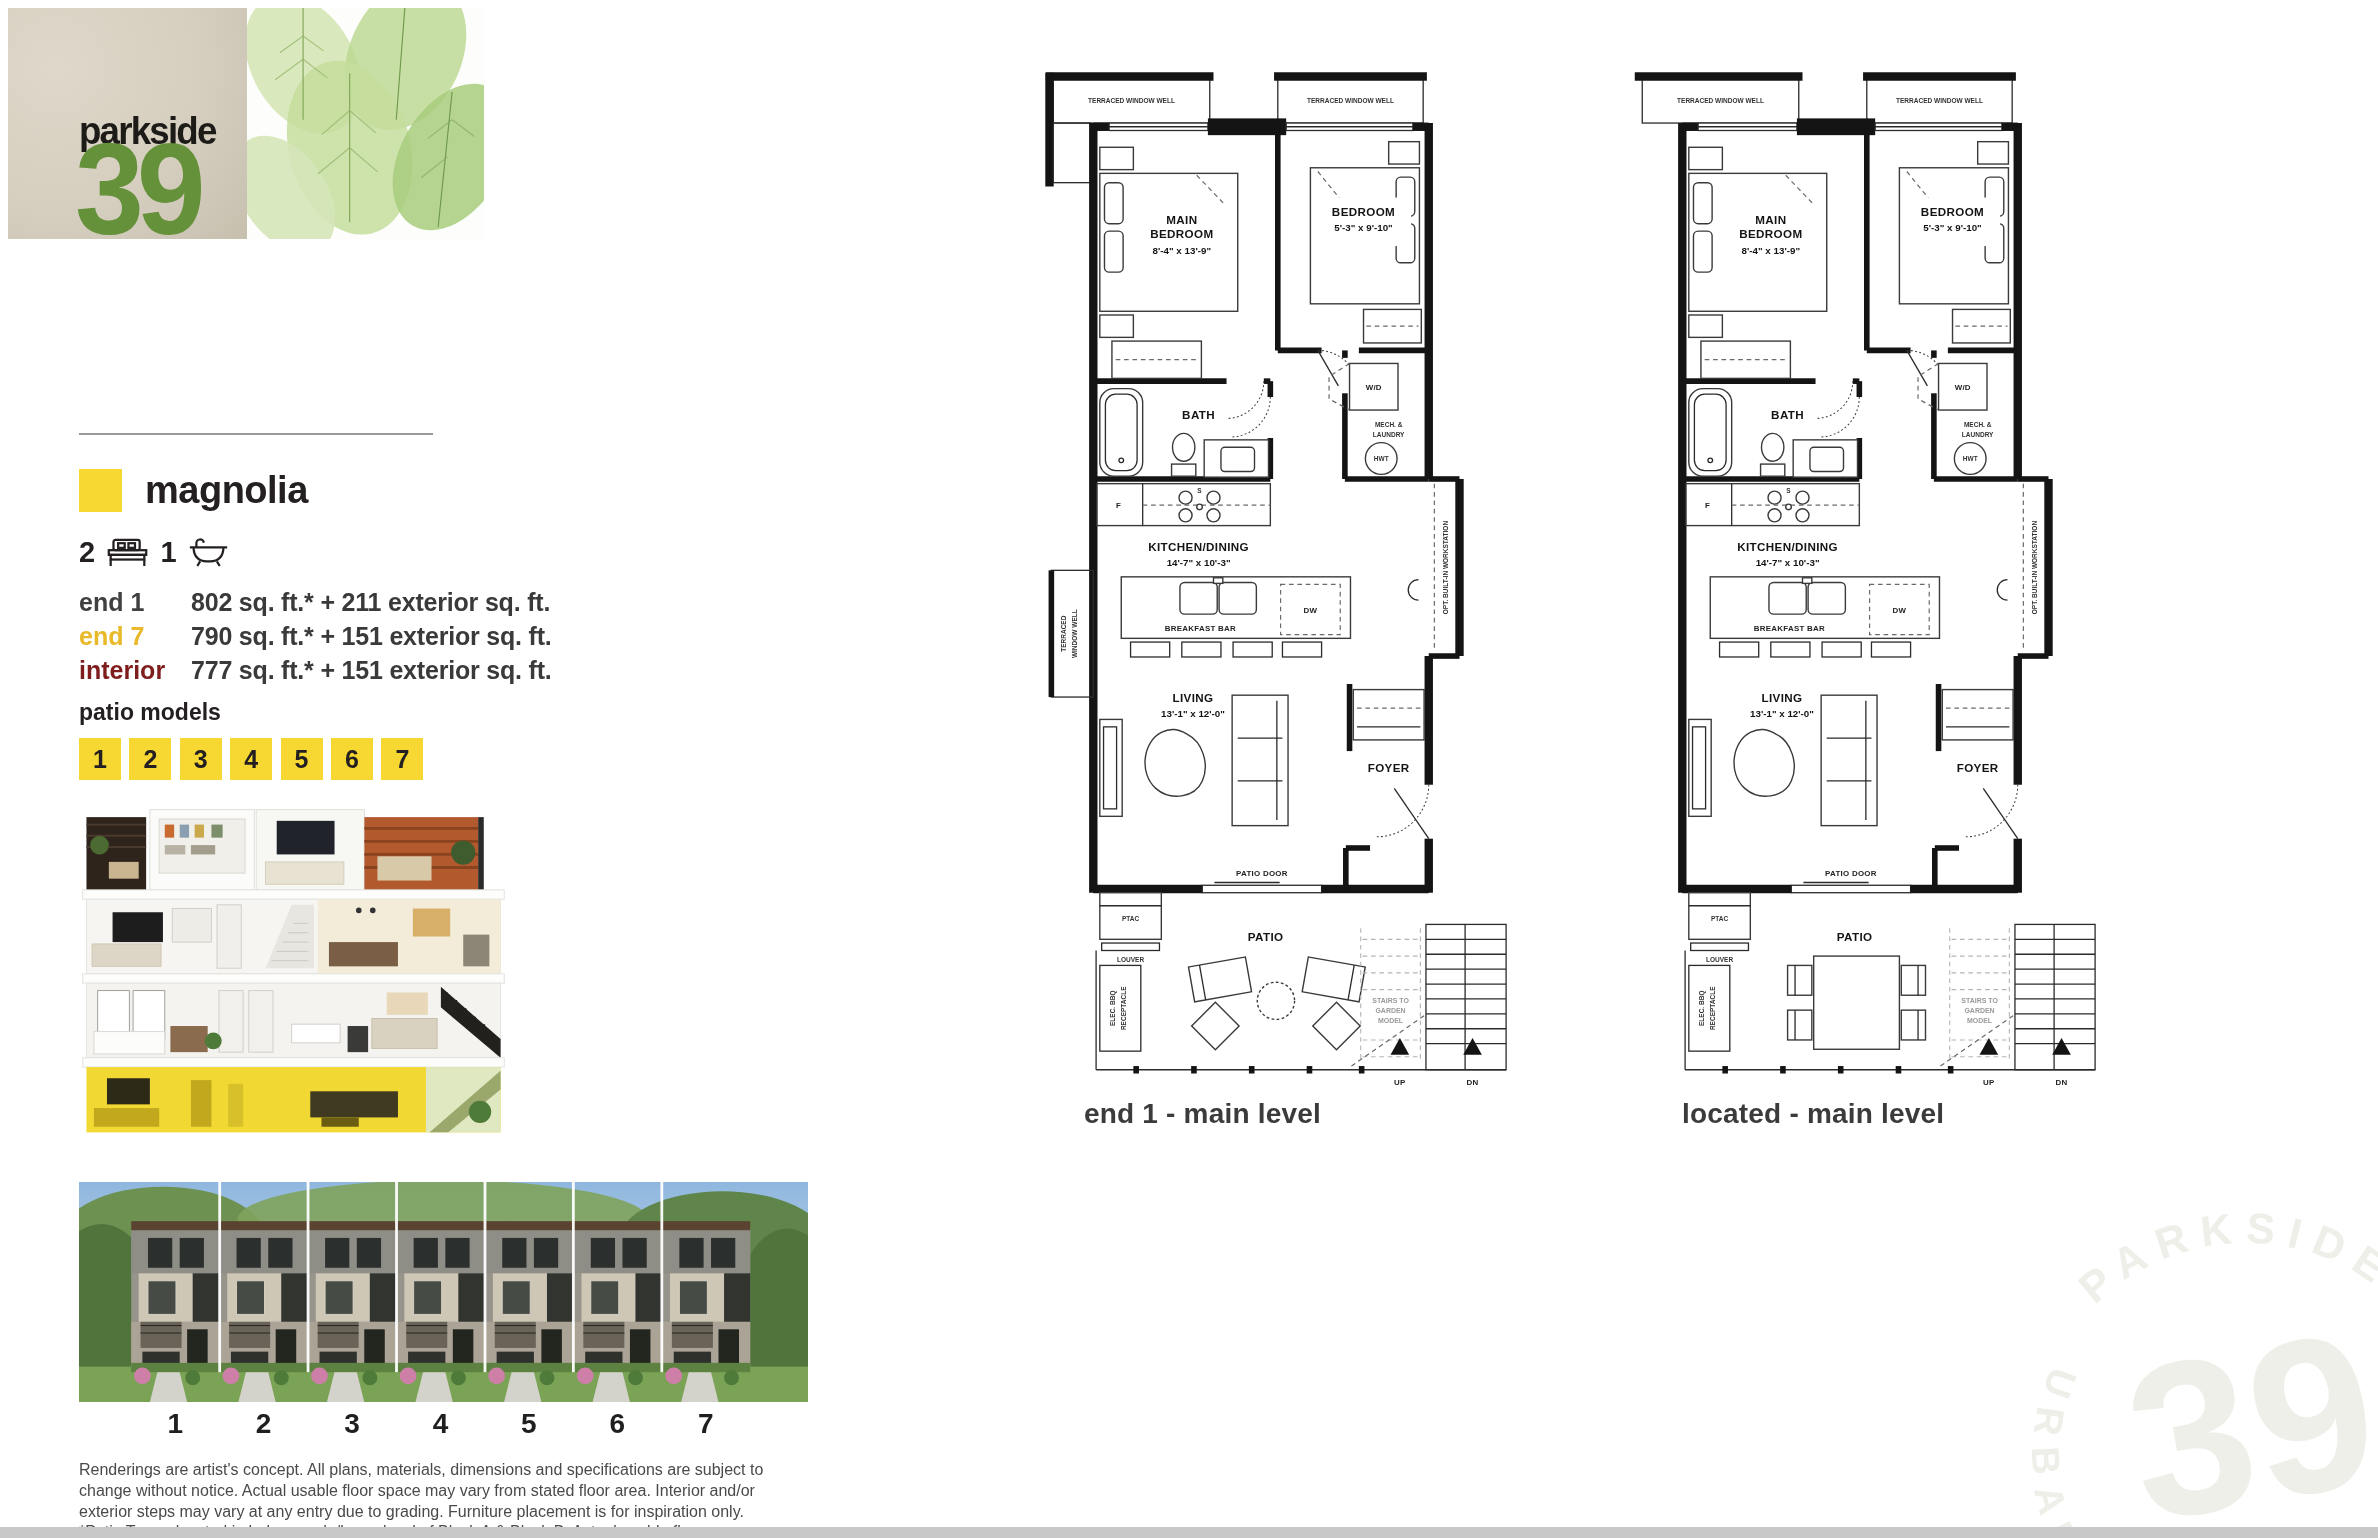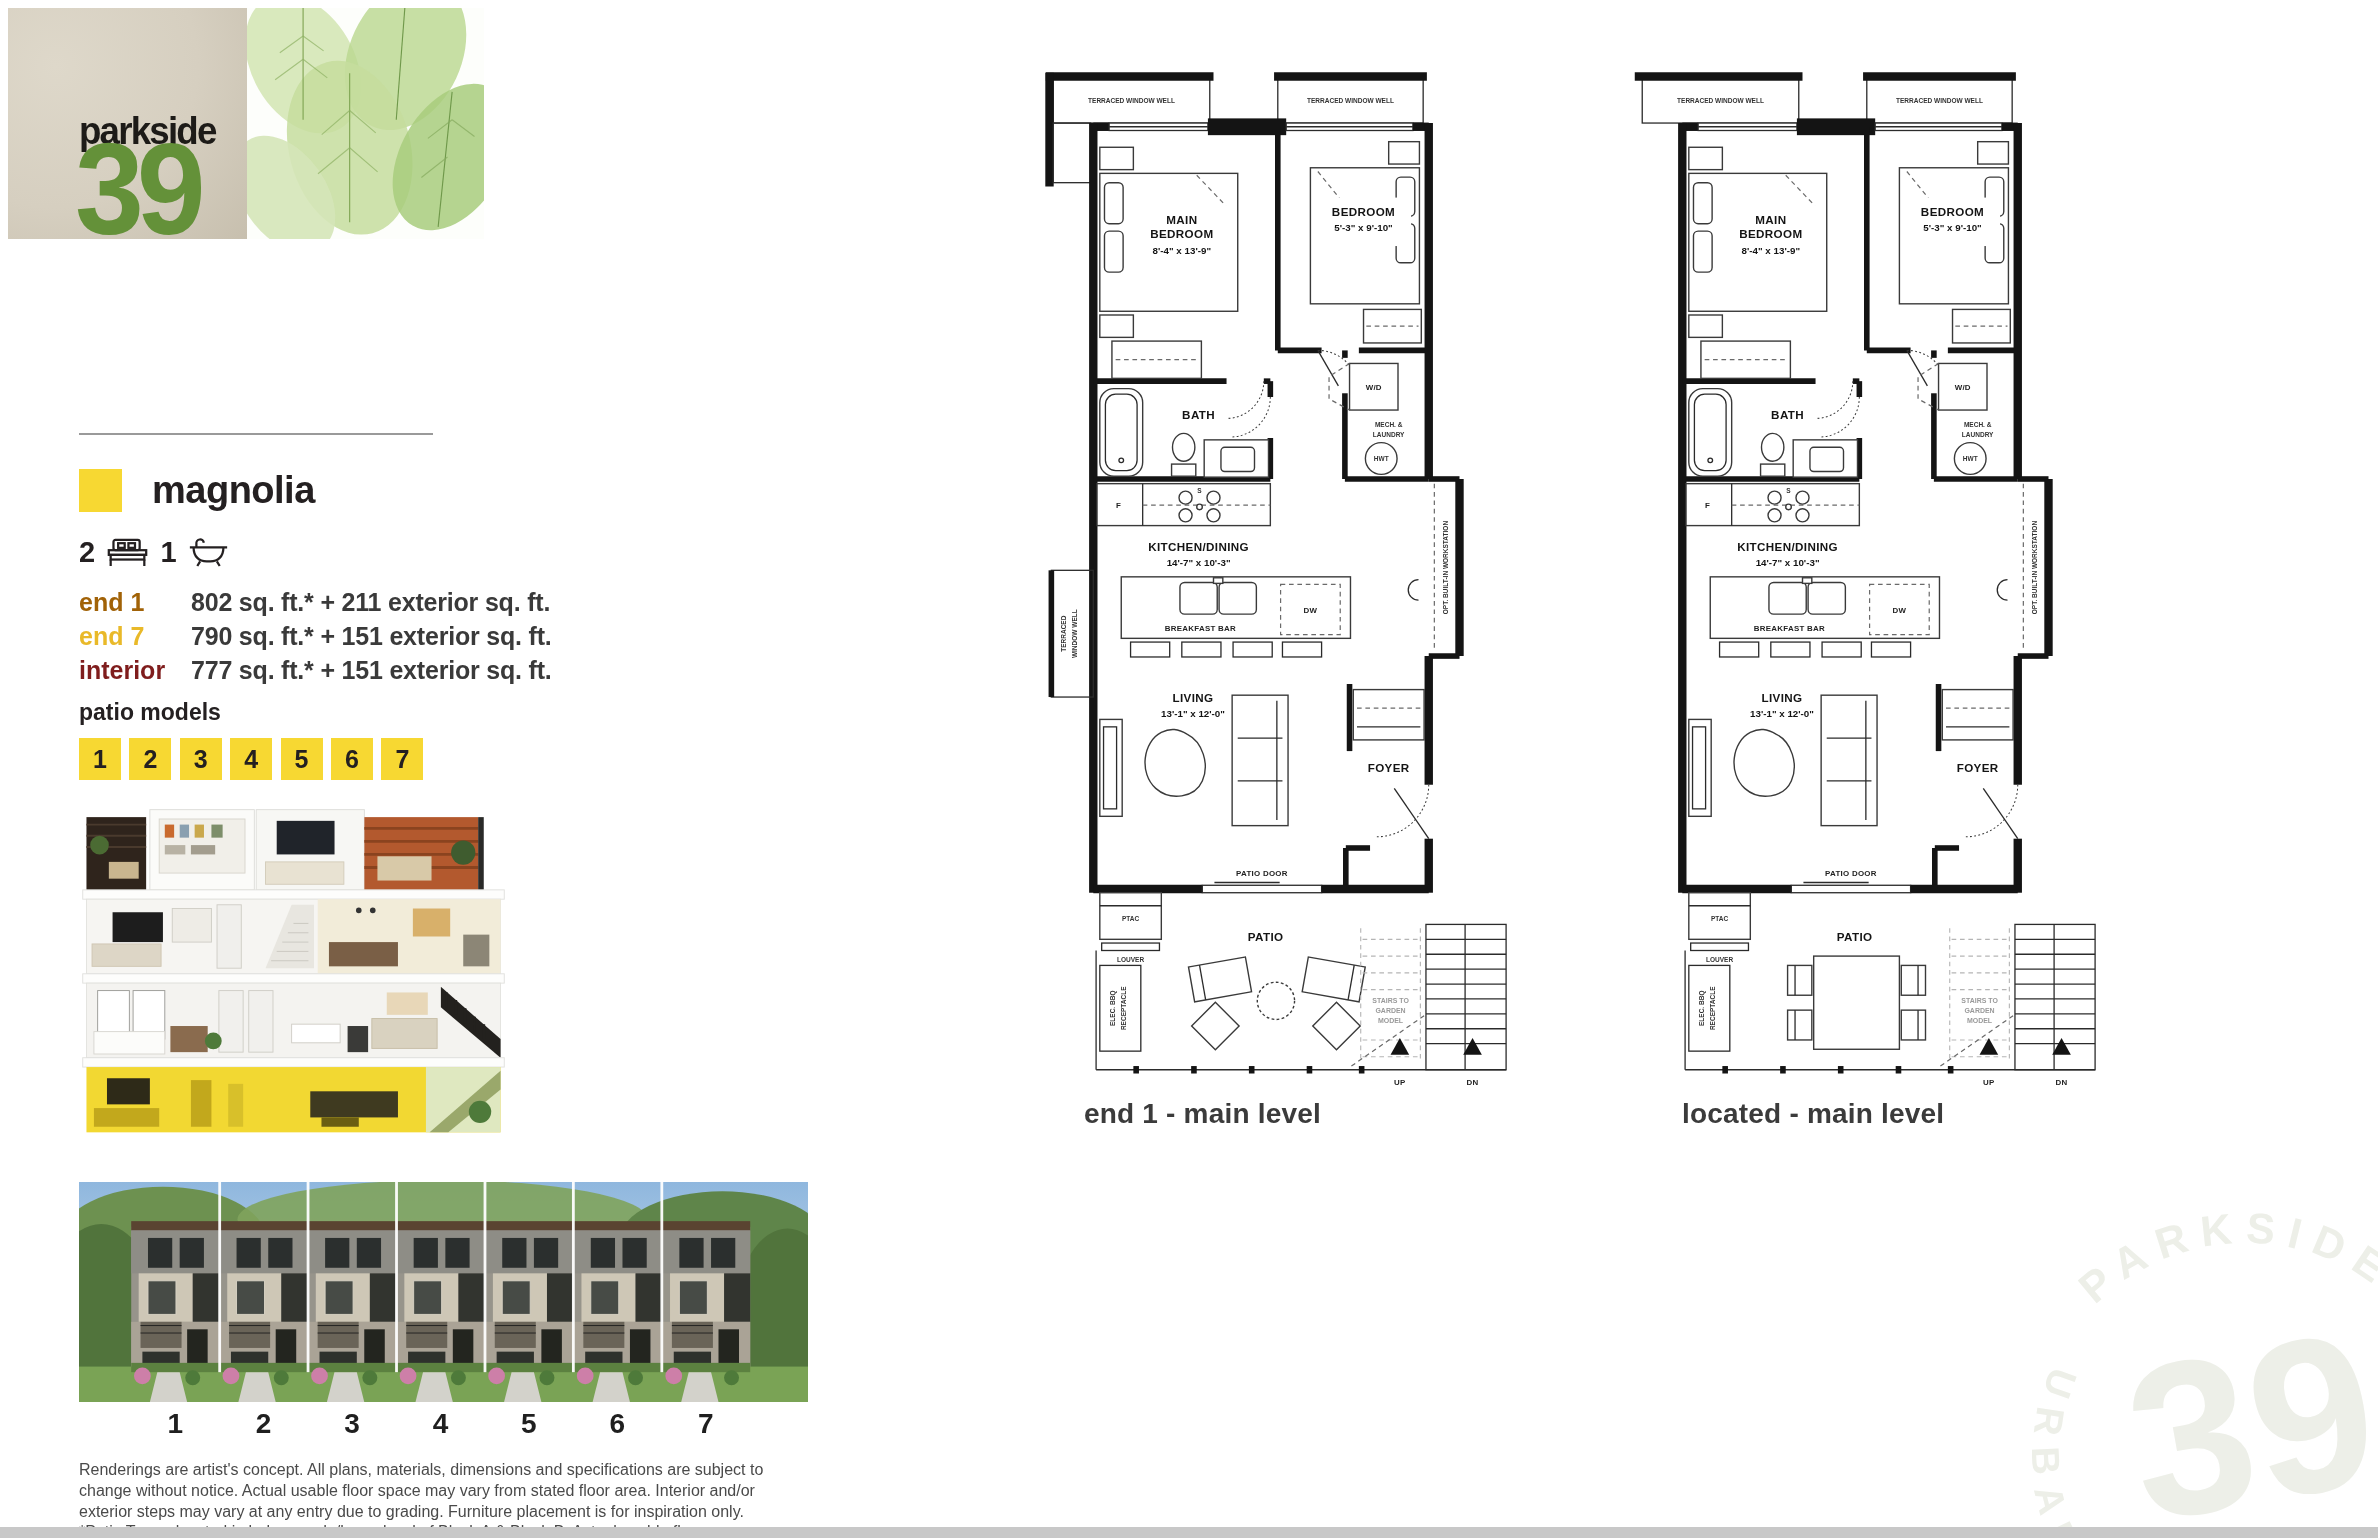--- a/index.html
+++ b/index.html
@@ -11,21 +11,21 @@
       background:radial-gradient(circle at 20% 25%,#ded8ca 0%,#d6cfc0 55%,#c7bfae 100%);}
   .banner .leaves{position:absolute;left:239px;top:0;width:237px;height:231px;background:#fdfefb;overflow:hidden;}
   .brand{position:absolute;left:71px;top:101px;font-weight:800;font-size:39px;letter-spacing:-1.9px;
       color:#1d1b18;transform:scaleX(.94);transform-origin:left;}
   .brandnum{position:absolute;left:67px;top:117px;font-weight:800;font-size:129px;line-height:1;
       letter-spacing:-7.5px;color:#649139;transform:scaleX(.96);transform-origin:left;}
   
   .title{position:absolute;left:79px;top:291px;font-size:51px;line-height:1.08;font-weight:800;
       color:#242021;letter-spacing:-0.5px;}
   .rule{position:absolute;left:79px;top:433px;width:354px;height:1.9px;background:#9a9a9a;}
-  .model-row{position:absolute;left:79px;top:469px;display:flex;align-items:center;gap:30px;}
+  .model-row{position:absolute;left:79px;top:469px;display:flex;align-items:center;gap:23px;}
   .swatch{width:43px;height:43px;}
   .model-name{font-size:38px;font-weight:700;color:#242021;letter-spacing:-0.5px;}
   .stats-row{position:absolute;left:79px;top:536px;display:flex;align-items:center;gap:11.2px;
       font-size:29px;font-weight:600;color:#242021;}
   .stats-row svg{display:block;}
   .specs{position:absolute;left:79px;top:585px;font-size:25px;}
   .spec-row{display:flex;height:34px;align-items:center;}
   .spec-label{width:112px;font-weight:700;}
   .spec-value{font-weight:600;color:#3a3a3a;letter-spacing:-0.2px;}
   .patio-heading{position:absolute;left:79px;top:699px;font-size:23px;font-weight:600;color:#242021;}
@@ -119,21 +119,21 @@
         <path d="M2,11 h40"></path>
         <path d="M6,11 c0,10 6,15 14,15 h4 c8,0 14,-5 14,-15"></path>
         <path d="M13,26 l-3,5 M31,26 l3,5"></path>
         <path d="M9,11 v-4 a4,4 0 0 1 8,-1"></path>
       </g>
     </svg>
   </div>
 
   <div class="specs">
     <div class="spec-row">
-      <span class="spec-label" style="color:#a16207">end 1</span>
+      <span class="spec-label" style="color:#404040">end 1</span>
       <span class="spec-value">802 sq. ft.* + 211 exterior sq. ft.</span>
     </div>
     <div class="spec-row">
       <span class="spec-label" style="color:#e9b929">end 7</span>
       <span class="spec-value">790 sq. ft.* + 151 exterior sq. ft.</span>
     </div>
     <div class="spec-row">
       <span class="spec-label" style="color:#7f1d1d">interior</span>
       <span class="spec-value">777 sq. ft.* + 151 exterior sq. ft.</span>
     </div>

